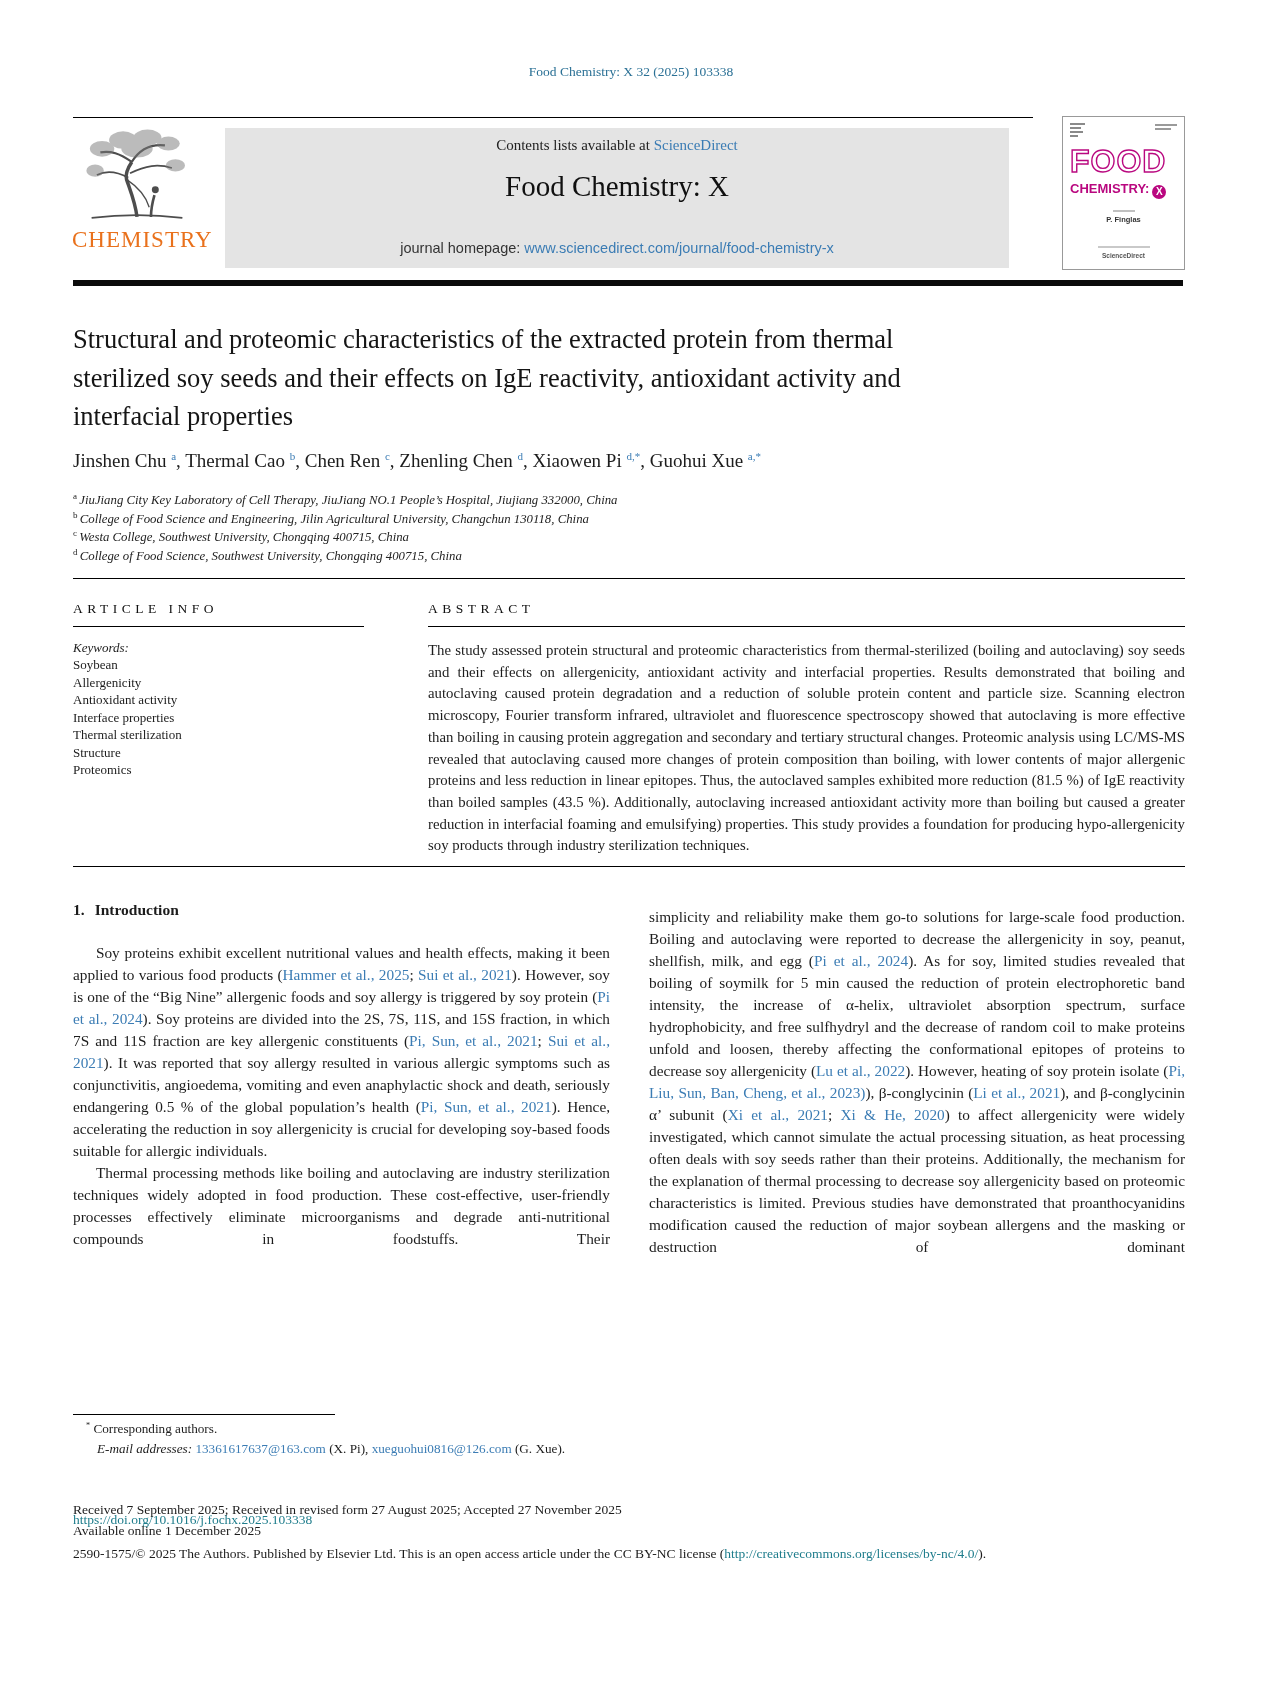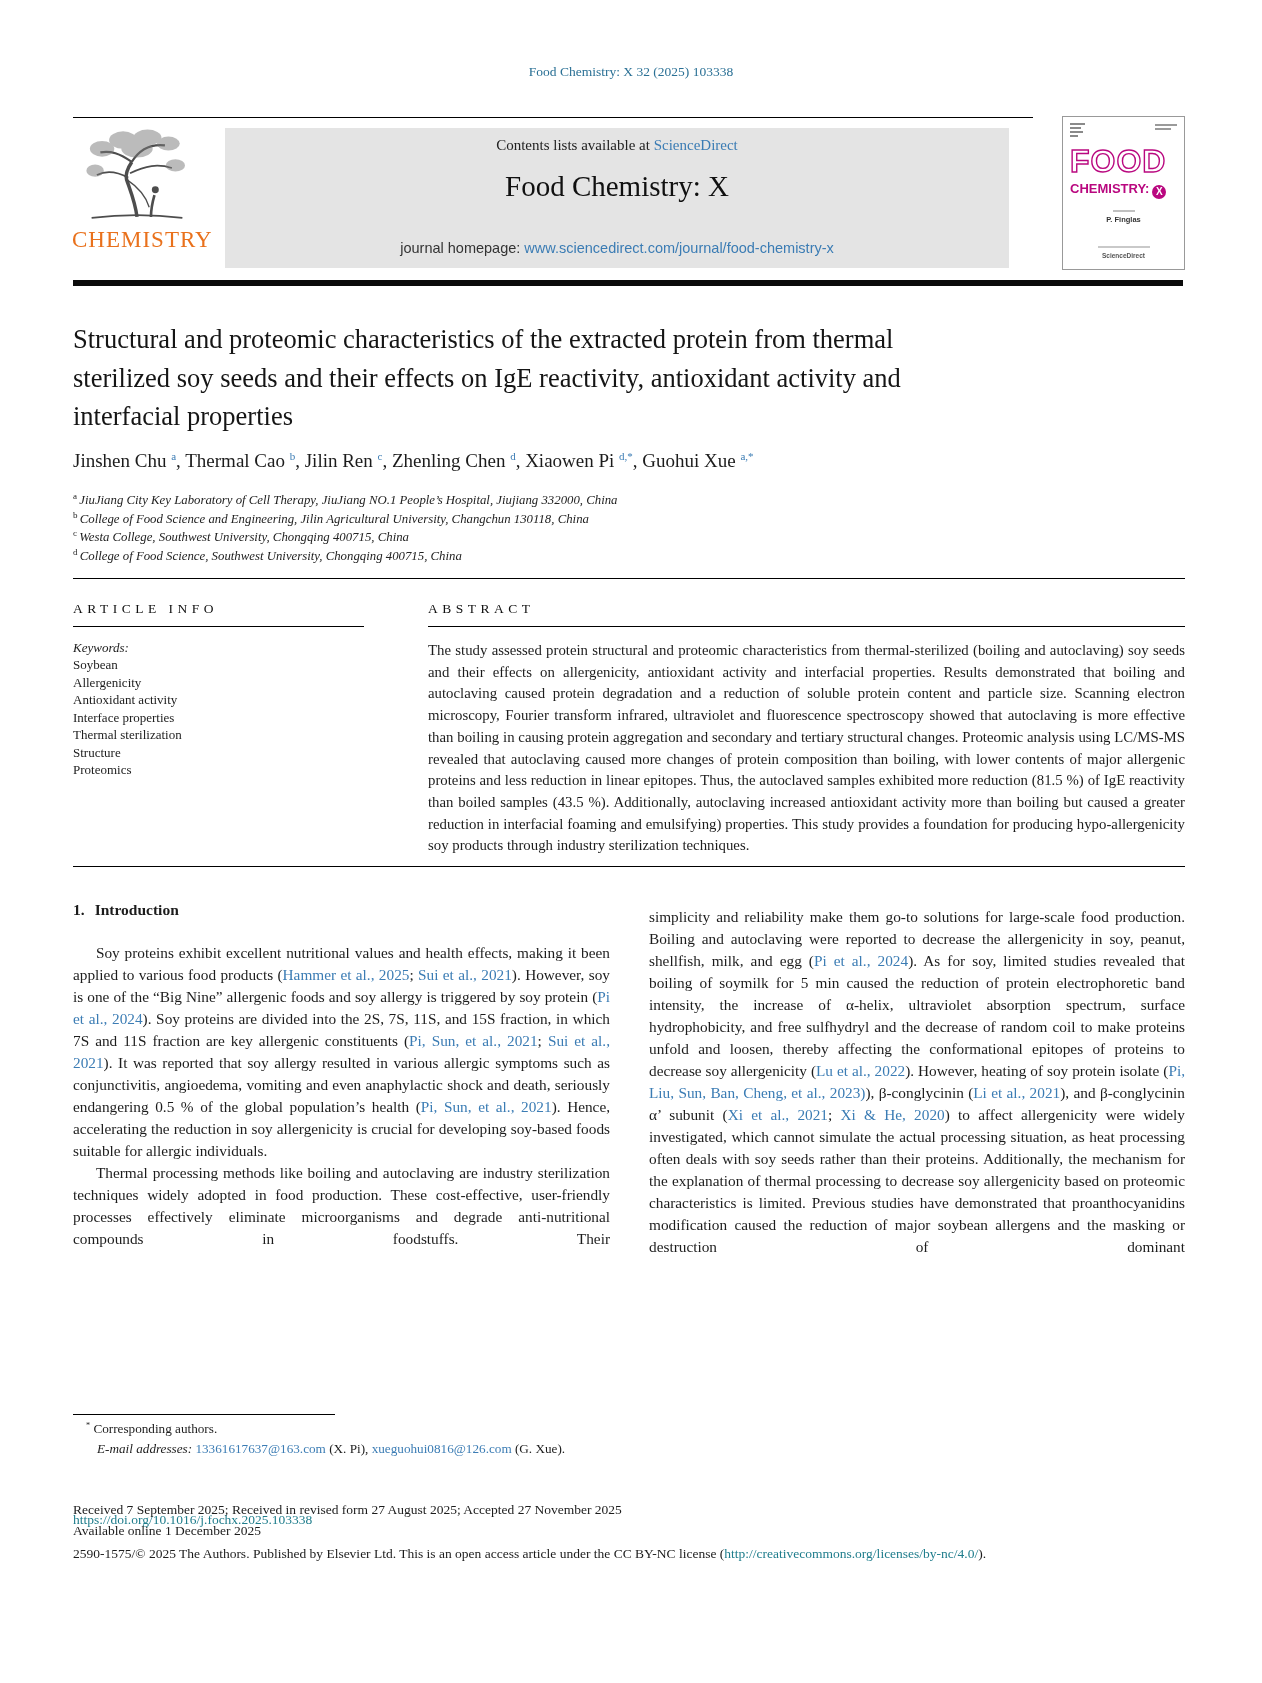--- a/index.html
+++ b/index.html
@@ -150,21 +150,21 @@
     <div class="cov-edbar"></div>
     <div class="cov-editor">P. Finglas</div>
     <div class="cov-botbar"></div>
     <div class="cov-sd">ScienceDirect</div>
   </div>
 
   <div class="abs" id="rule-thick"></div>
 
   <div class="abs" id="title">Structural and proteomic characteristics of the extracted protein from thermal sterilized soy seeds and their effects on IgE reactivity, antioxidant activity and interfacial properties</div>
 
-  <div class="abs" id="authors"><span>Jinshen Chu </span><sup class="lnk">a</sup><span>, Thermal Cao </span><sup class="lnk">b</sup><span>, Jilin Ren </span><sup class="lnk">c</sup><span>, Zhenling Chen </span><sup class="lnk">d</sup><span>, Xiaowen Pi </span><sup class="lnk">d,*</sup><span>, Guohui Xue </span><sup class="lnk">a,*</sup></div>
+  <div class="abs" id="authors"><span>Jinshen Chu </span><sup class="lnk">a</sup><span>, Thermal Cao </span><sup class="lnk">b</sup><span>, Chen Ren </span><sup class="lnk">c</sup><span>, Zhenling Chen </span><sup class="lnk">d</sup><span>, Xiaowen Pi </span><sup class="lnk">d,*</sup><span>, Guohui Xue </span><sup class="lnk">a,*</sup></div>
 
   <div class="abs" id="affils">
     <div><sup>a </sup><span class="it">JiuJiang City Key Laboratory of Cell Therapy, JiuJiang NO.1 People’s Hospital, Jiujiang 332000, China</span></div>
     <div><sup>b </sup><span class="it">College of Food Science and Engineering, Jilin Agricultural University, Changchun 130118, China</span></div>
     <div><sup>c </sup><span class="it">Westa College, Southwest University, Chongqing 400715, China</span></div>
     <div><sup>d </sup><span class="it">College of Food Science, Southwest University, Chongqing 400715, China</span></div>
   </div>
 
   <div class="abs" id="rule2"></div>
 

